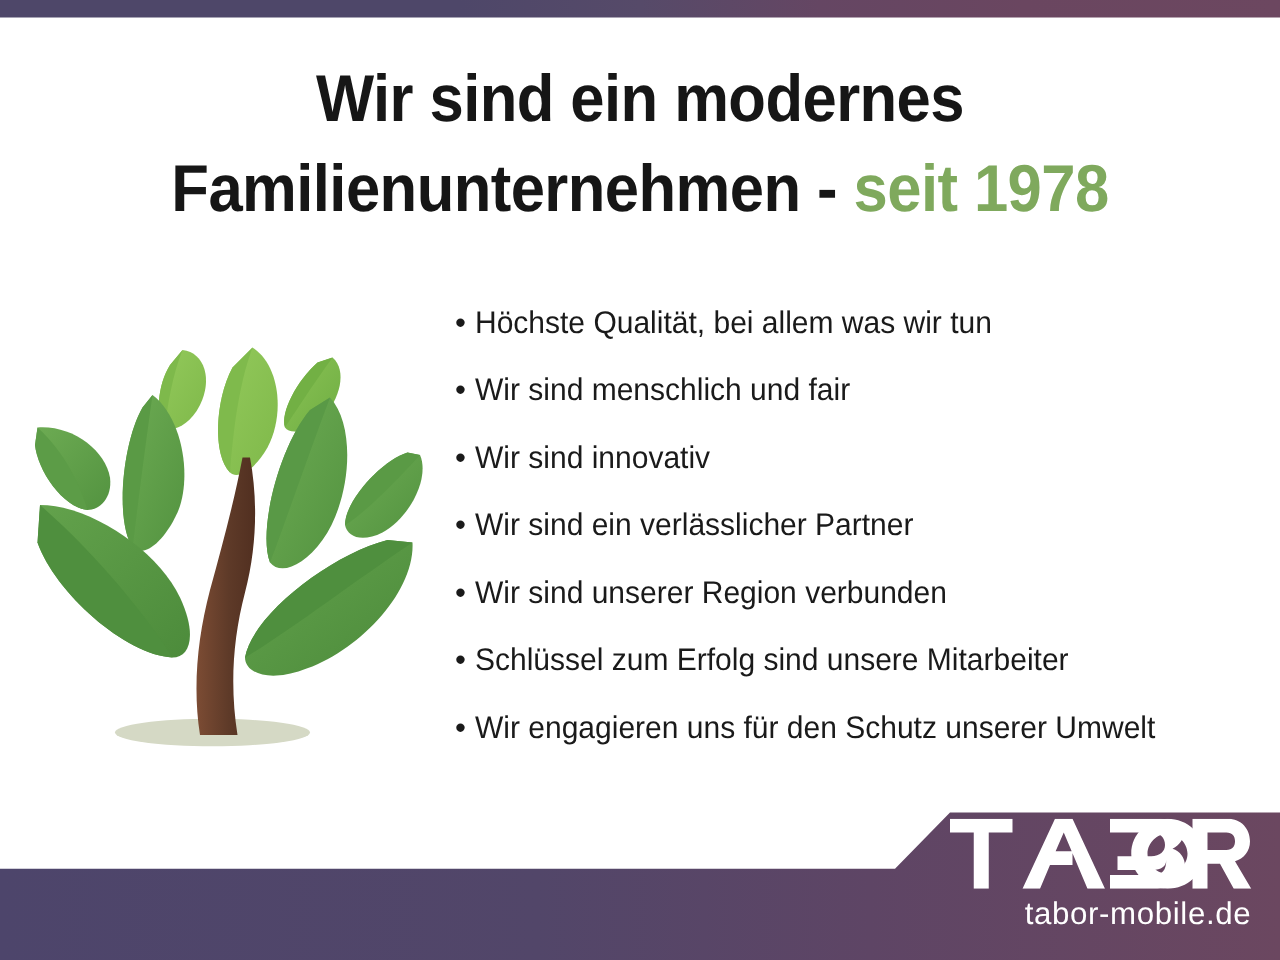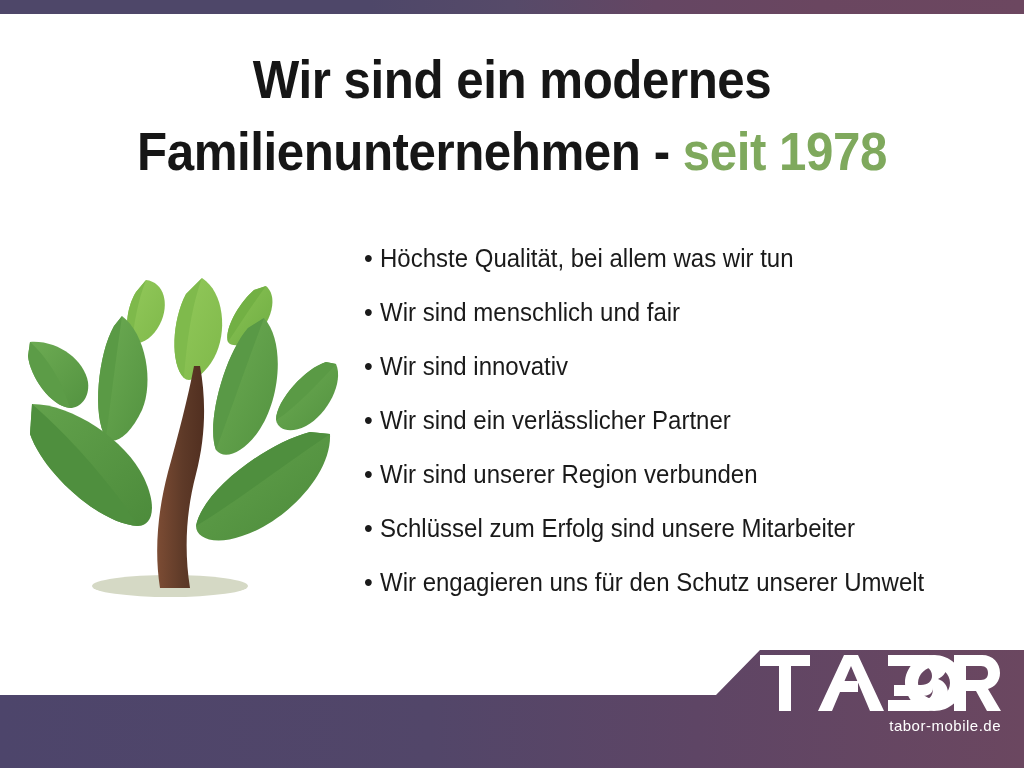--- a/index.html
+++ b/index.html
@@ -126,21 +126,21 @@
   }
   #logo-url {
     position: absolute;
     left: 0;
     top: 62px;
     width: 245px;
     text-align: right;
     padding-right: 4px;
     box-sizing: border-box;
     font-family: "Liberation Sans Narrow", "Liberation Sans", sans-serif;
-    font-size: 15px;
+    font-size: 25px;
     letter-spacing: 0.5px;
     color: #ffffff;
     white-space: nowrap;
   }
 </style>
 </head>
 <body>
 
 <div id="slide">
 

